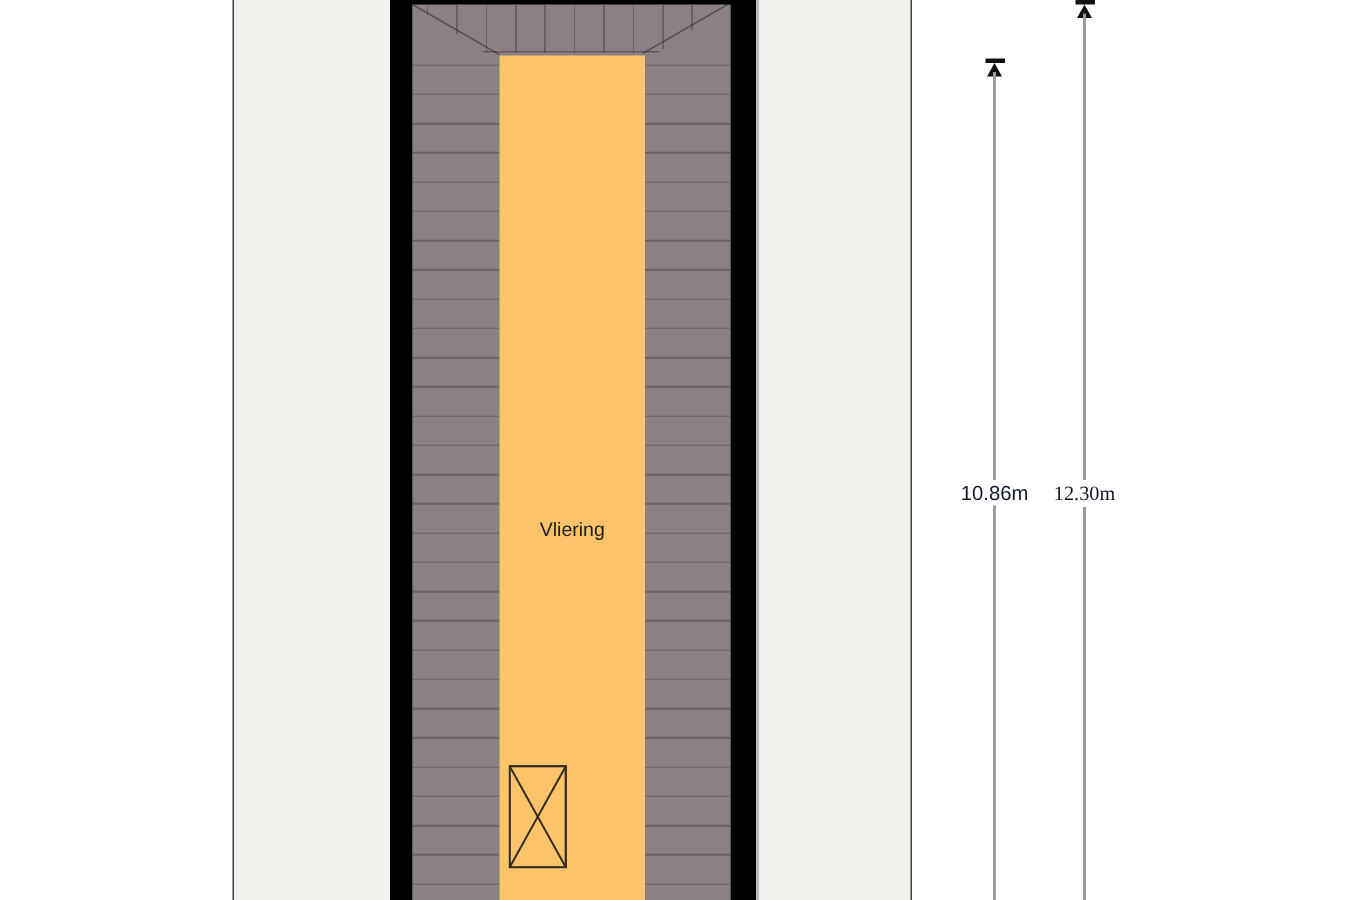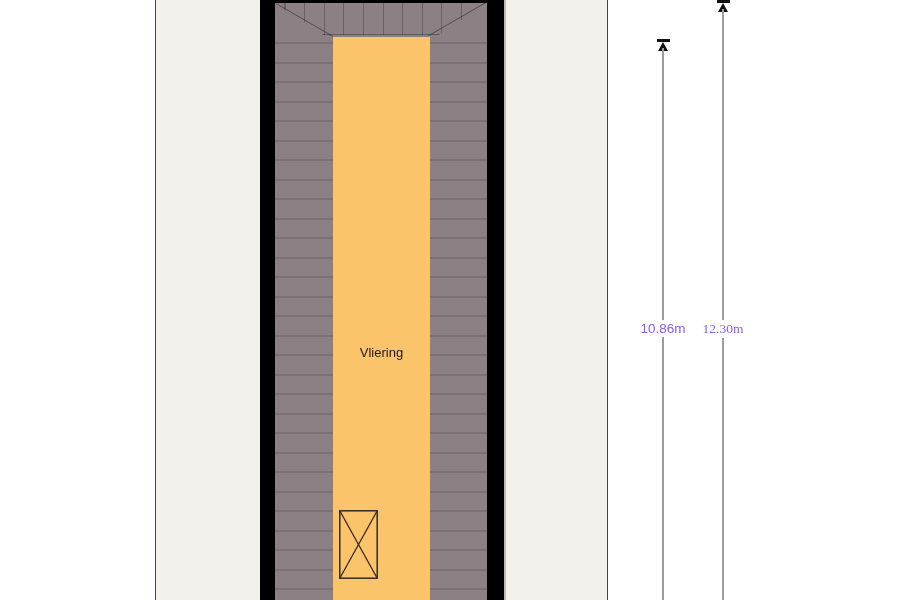--- a/index.html
+++ b/index.html
@@ -77,21 +77,21 @@
   .dim-arrow{
     width:0;height:0;
     border-left:5.5px solid transparent;
     border-right:5.5px solid transparent;
     border-bottom:9.5px solid #111111;
   }
   .dim-label{
     transform:translateX(-50%);
     background:#ffffff;
     padding:1px 3px;
-    font-size:13.5px;color:#8b5cf6;white-space:nowrap;
+    font-size:13.5px;color:#0f172a;white-space:nowrap;
   }
 </style>
 </head>
 <body>
 
 <div class="abs sheet"></div>
 
 <div class="abs floor"></div>
 <div class="abs roof-top"></div>
 <div class="abs plank-left"></div>

